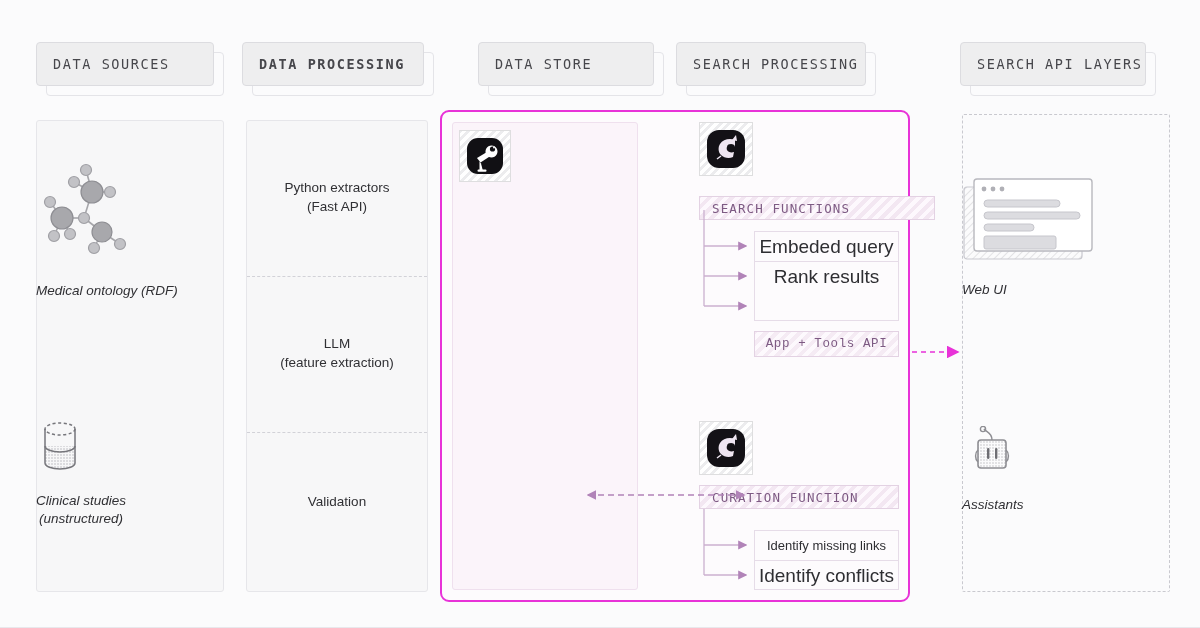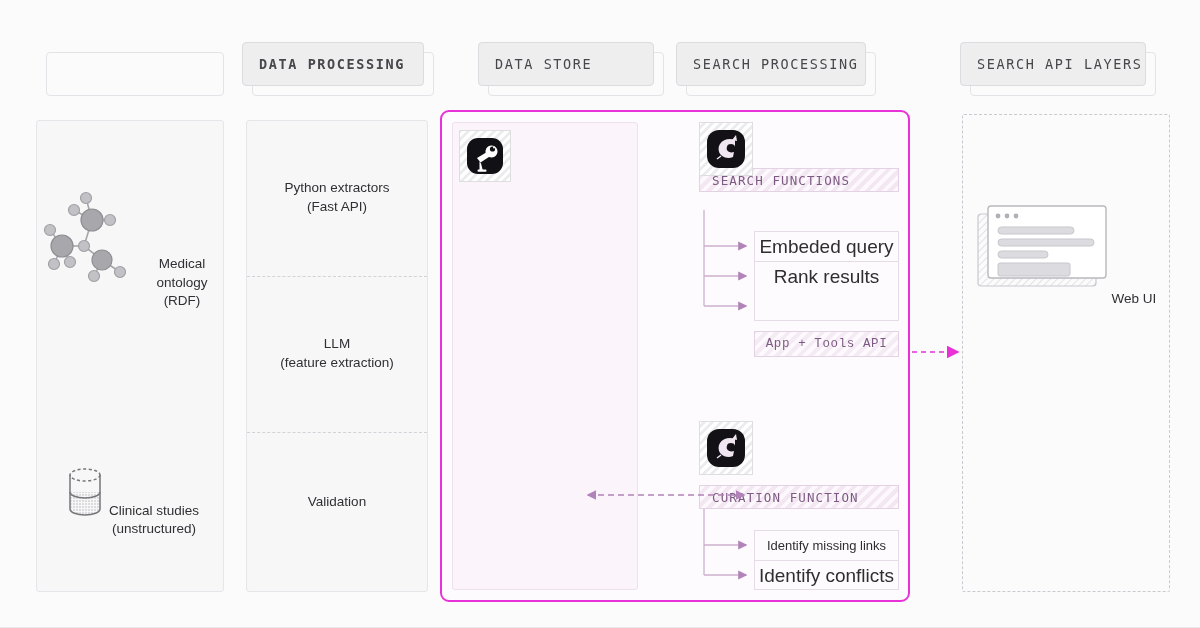--- a/index.html
+++ b/index.html
@@ -62,22 +62,24 @@
   .divider {
     position: absolute;
     border-top: 1px dashed #d2d2d8;
     height: 0;
   }
 
   
   .node {
     position: absolute;
     display: flex;
-    align-items: flex-end;
+    flex-direction: column;
+    align-items: flex-start;
     justify-content: center;
+    font-style: italic;
   }
   .node .cap {
     font-size: 13.5px;
     color: #303034;
     text-align: center;
     line-height: 1.35;
     white-space: pre-line;
   }
   .node .ic { margin-bottom: 14px; display: block; }
 
@@ -167,20 +169,21 @@
     width: 1200px; height: 628px;
     pointer-events: none; z-index: 5;
   }
 </style>
 </head>
 <body>
 
 <div id="canvas">
 
   <div class="hdr-shadow" style="left:46px; top:52px; width:178px;"></div>
+  <div class="hdr" style="left:36px; top:42px; width:178px;">DATA SOURCES</div>
 
   <div class="hdr-shadow" style="left:252px; top:52px; width:182px;"></div>
   <div class="hdr" style="left:242px; top:42px; width:182px;font-weight:bold;">DATA PROCESSING</div>
 
   <div class="hdr-shadow" style="left:488px; top:52px; width:176px;"></div>
   <div class="hdr" style="left:478px; top:42px; width:176px;">DATA STORE</div>
 
   <div class="hdr-shadow" style="left:686px; top:52px; width:190px;"></div>
   <div class="hdr" style="left:676px; top:42px; width:190px;">SEARCH PROCESSING</div>
 
@@ -329,21 +332,21 @@
     <svg width="42" height="42" viewBox="0 0 42 42">
       <rect x="2" y="2" width="38" height="38" rx="12" fill="#131116"></rect>
       <path d="M30 12 c-5 -2 -12 -1 -15 4 c-2 3 -2 8 1 11 c3 3 8 4 12 2 l1 -5
                c-3 1 -6 0 -7 -2 c-1 -3 1 -6 4 -6 c2 0 4 1 4 3 z" fill="#efe6f2"></path>
       <path d="M27 12 l4 -5 l1 6 z" fill="#efe6f2"></path>
       <circle cx="24" cy="18" r="1.6" fill="#131116"></circle>
       <path d="M12 31 l4 -3" stroke="#efe6f2" stroke-width="1.4" fill="none"></path>
     </svg>
   </div>
 
-  <div class="fn-head" style="left:699px; top:168px; width:200px; height:24px;">SEARCH FUNCTIONS</div>
+  <div class="fn-head" style="left:699px; top:196px; width:236px; height:24px;">SEARCH FUNCTIONS</div>
 
   <div class="fn-list" style="left:754px; top:231px; width:145px; height:90px;">
     <div class="fn-row" style="height:30px;">Embeded query</div>
     <div class="fn-row" style="height:30px;">Rank results</div>
   </div>
 
   <div class="chip-mono" style="left:754px; top:331px; width:145px; height:26px;">App + Tools API</div>
 
   <div class="badge" style="left:699px; top:421px; width:54px; height:54px;">
     <svg width="42" height="42" viewBox="0 0 42 42">
@@ -384,20 +387,39 @@
           <rect x="22" y="23" width="76" height="7" rx="3.5"></rect>
           <rect x="22" y="35" width="96" height="7" rx="3.5"></rect>
           <rect x="22" y="47" width="50" height="7" rx="3.5"></rect>
           <rect x="22" y="59" width="72" height="13" rx="2"></rect>
         </g>
       </svg>
     </span>
     <span class="cap">Web UI</span>
   </div>
 
+  <div class="node" style="left:962px; top:415px; width:208px; height:110px;">
+    <span class="ic">
+      <svg width="60" height="52" viewBox="0 0 60 52">
+        <defs>
+          <pattern id="dots2" width="3" height="3" patternUnits="userSpaceOnUse">
+            <circle cx="1" cy="1" r="0.72" fill="#bcbcc0"></circle>
+          </pattern>
+        </defs>
+        <path d="M30 14 C30 6 24 6 22 3" fill="none" stroke="#8e8e93" stroke-width="1.5"></path>
+        <circle cx="21" cy="3" r="2.6" fill="none" stroke="#8e8e93" stroke-width="1.4"></circle>
+        <path d="M16 24 a5 7 0 0 0 0 12" fill="none" stroke="#8e8e93" stroke-width="1.5"></path>
+        <path d="M44 24 a5 7 0 0 1 0 12" fill="none" stroke="#8e8e93" stroke-width="1.5"></path>
+        <rect x="16" y="14" width="28" height="28" rx="3" fill="url(#dots2)" stroke="#8e8e93" stroke-width="1.6"></rect>
+        <rect x="25" y="22" width="2.4" height="11" rx="1.2" fill="#6e6e73"></rect>
+        <rect x="33" y="22" width="2.4" height="11" rx="1.2" fill="#6e6e73"></rect>
+      </svg>
+    </span>
+    <span class="cap">Assistants</span>
+  </div>
 
   <svg class="ov">
     <defs>
       <marker id="ah-soft" markerWidth="7" markerHeight="7" refX="6" refY="3.5" orient="auto">
           <path d="M0,0 L7,3.5 L0,7 z" fill="#b183b8"></path>
         </marker>
       <marker id="ah-soft-l" markerWidth="7" markerHeight="7" refX="1" refY="3.5" orient="auto">
           <path d="M7,0 L0,3.5 L7,7 z" fill="#b183b8"></path>
         </marker>
       <marker id="ah-mag" markerWidth="8" markerHeight="8" refX="7" refY="4" orient="auto">

